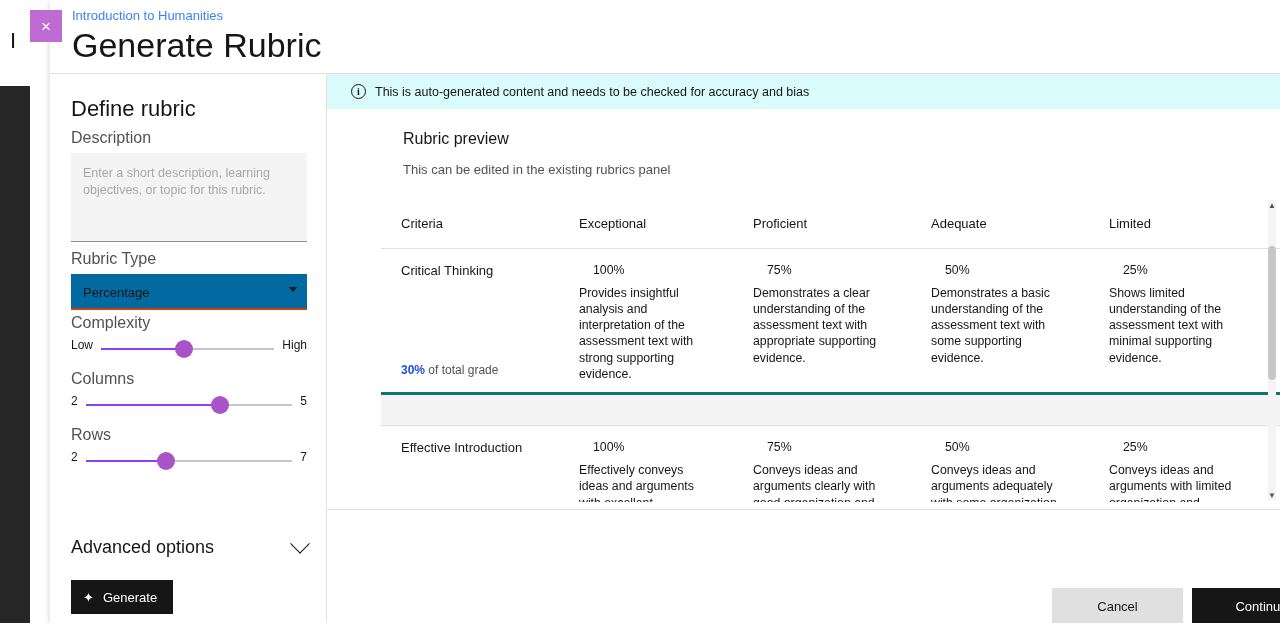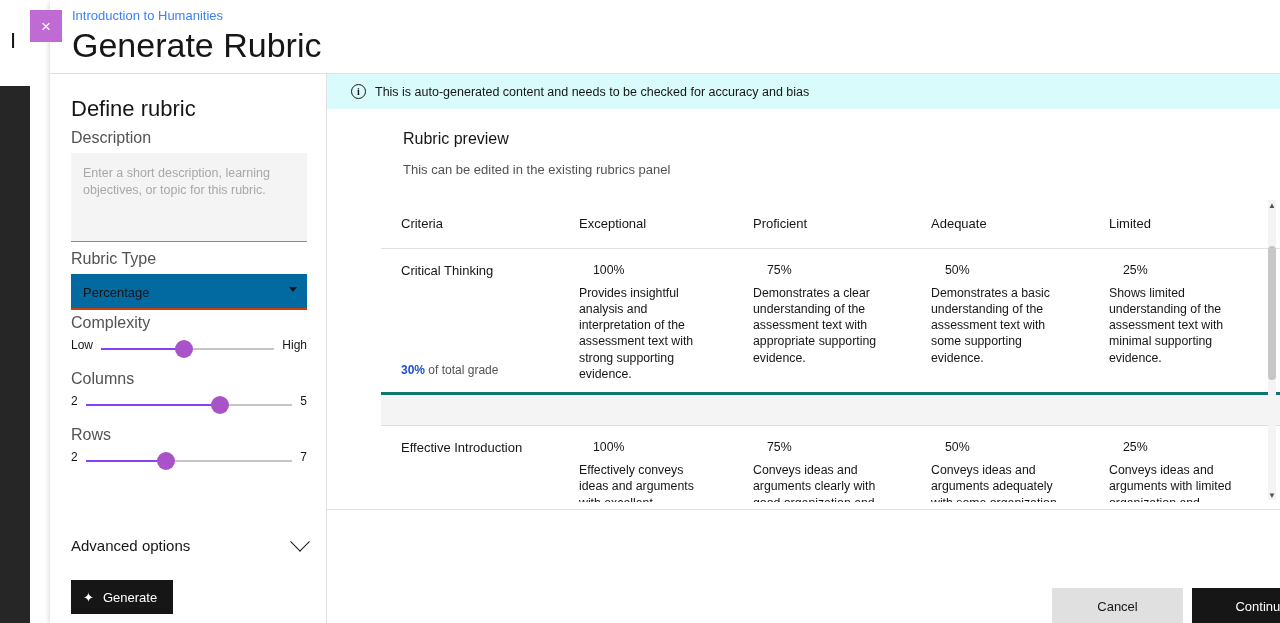--- a/index.html
+++ b/index.html
@@ -139,21 +139,21 @@
     width: 18px; height: 18px; border-radius: 50%;
     background: #a854c8; cursor: pointer;
     transform: translateX(-9px);
   }
 
   .adv-row {
     position: absolute; left: 21px; top: 463px; width: 236px;
     display: flex; align-items: center; justify-content: space-between;
     cursor: pointer;
   }
-  .adv-label { font-size: 15px; color: #161616; text-align: center; }
+  .adv-label { font-size: 18px; color: #161616; text-align: center; }
   .chev {
     width: 14px; height: 14px;
     border-right: 1.5px solid #161616;
     border-bottom: 1.5px solid #161616;
     transform: rotate(45deg) translate(-3px,-3px);
   }
   .generate-btn {
     position: absolute; left: 21px; top: 506px;
     height: 34px; padding: 0 16px 0 12px;
     background: #161616; color: #ffffff;

